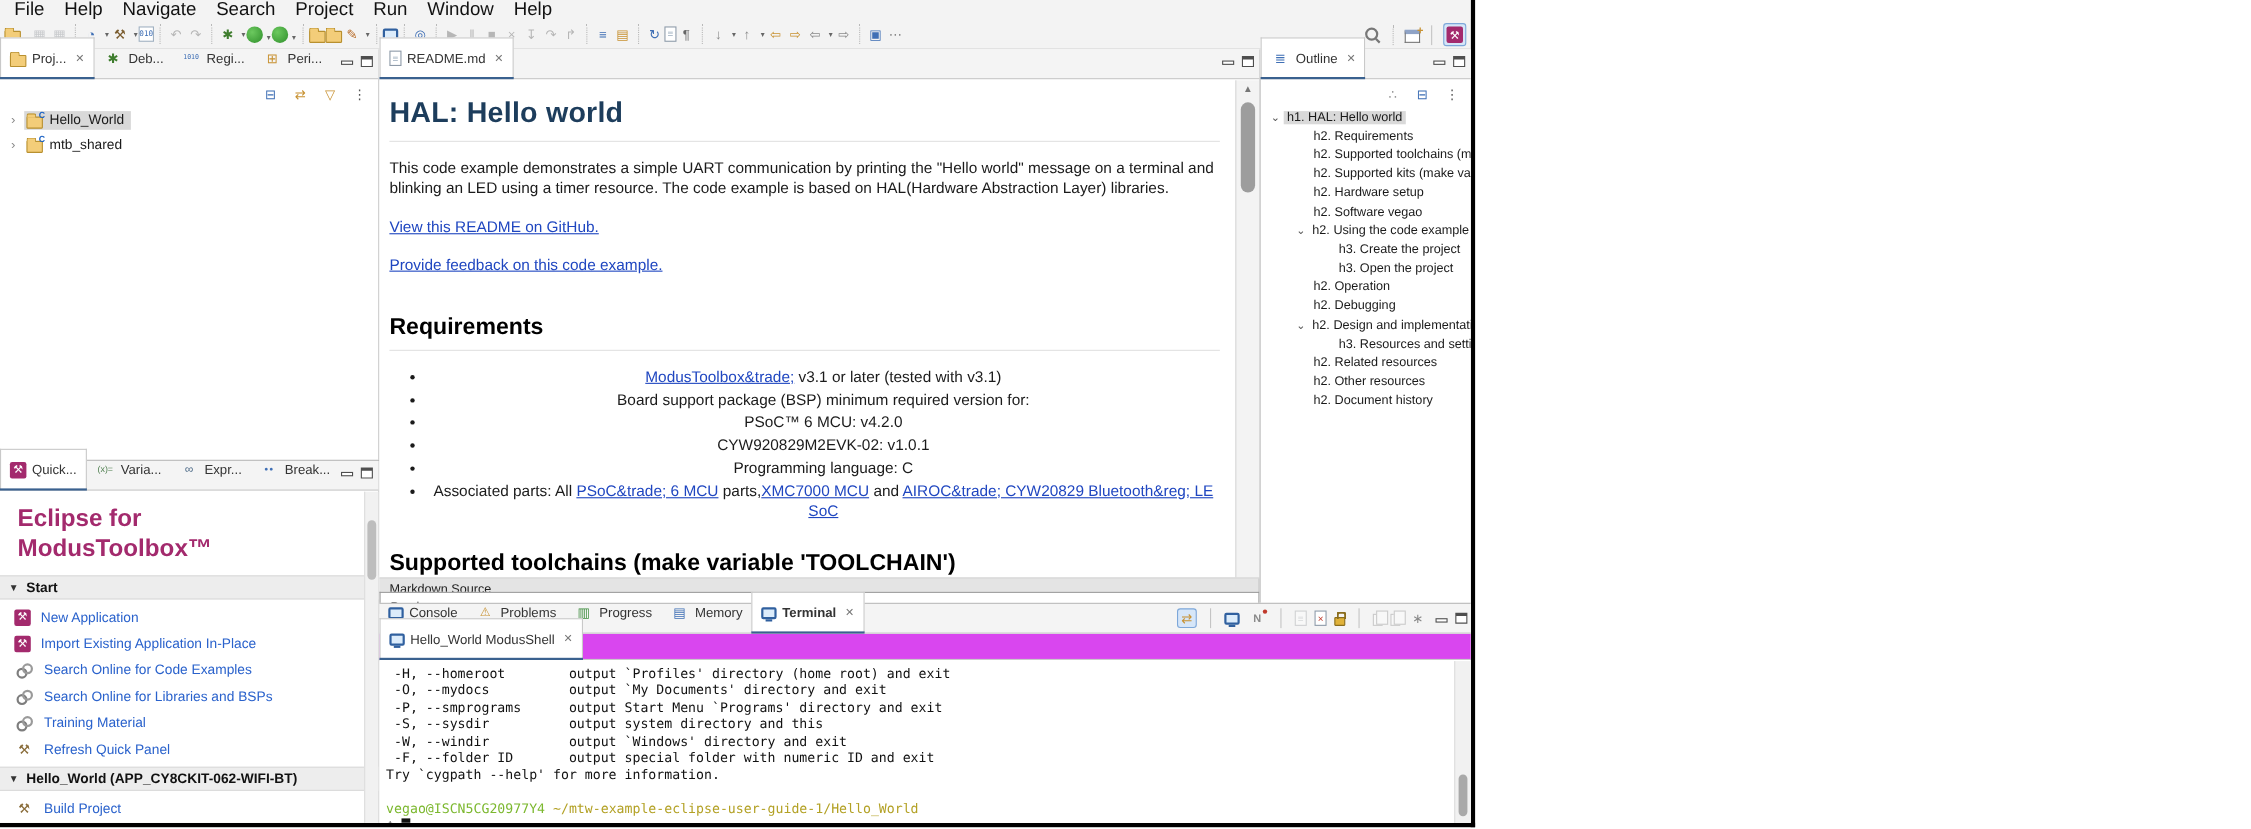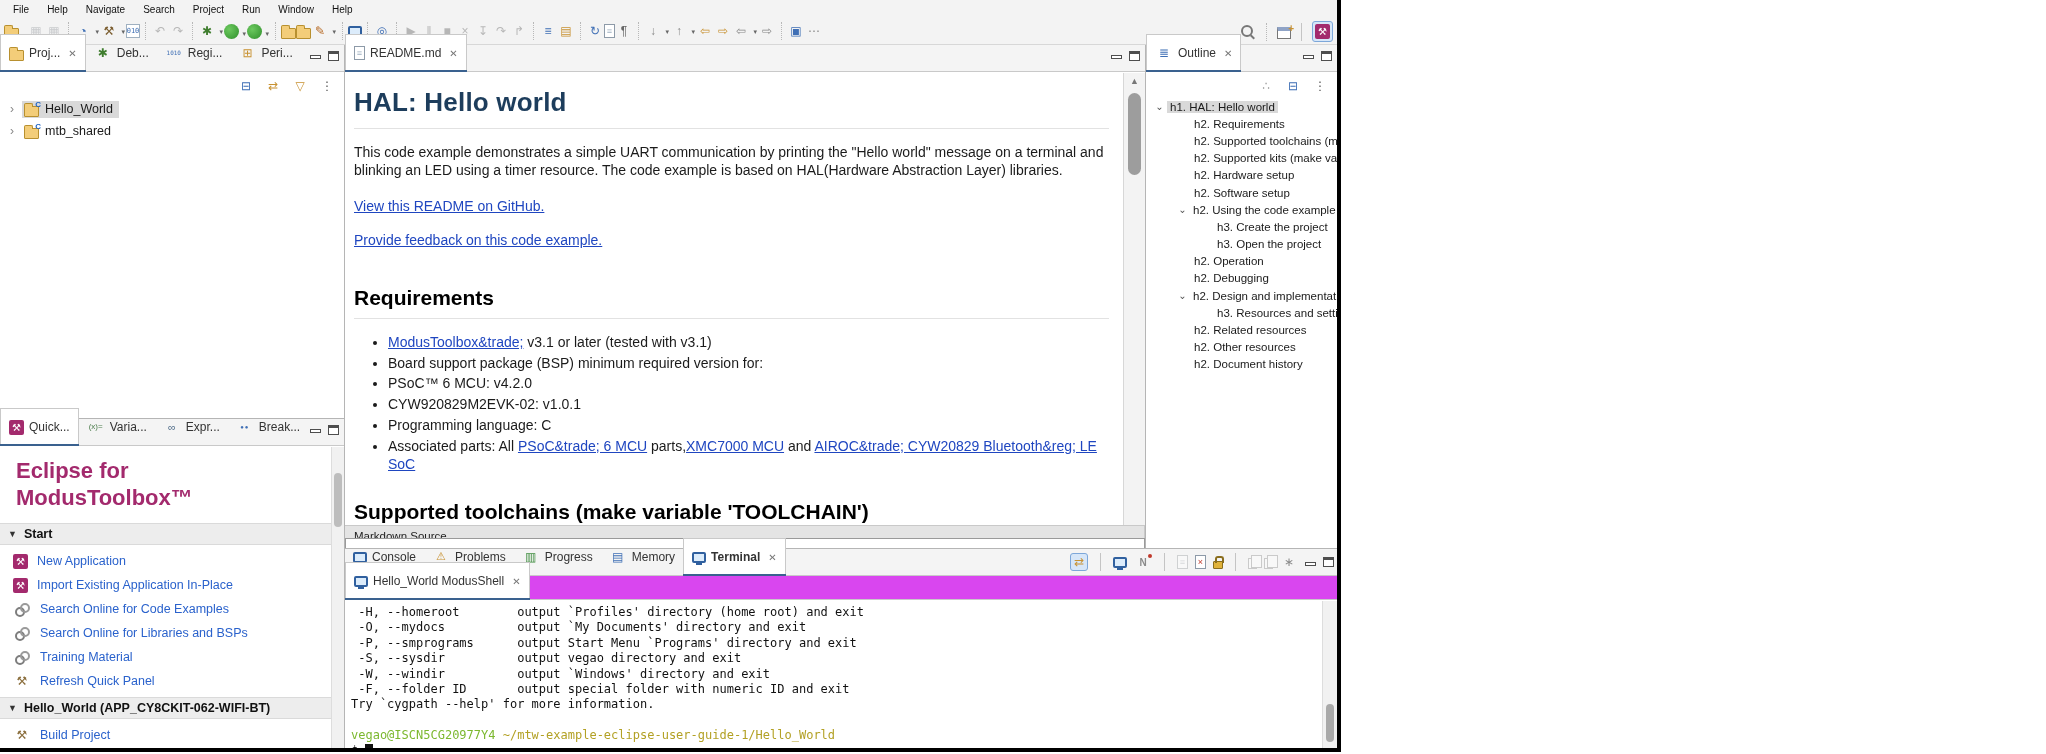--- a/index.html
+++ b/index.html
@@ -1,21 +1,21 @@
 <!DOCTYPE html>
 <html><head>
 <meta charset="utf-8">
 <style>
   html,body{margin:0;padding:0;background:#fff;width:2046px;height:754px;overflow:hidden;
     font-family:"Liberation Sans",sans-serif;-webkit-font-smoothing:antialiased;}
   *{box-sizing:border-box;}
   .app{position:absolute;left:0;top:0;width:1341px;height:752px;background:#f3f3f3;
     border-right:4px solid #000;border-bottom:4px solid #000;}
   
-  .menubar{height:18px;display:flex;align-items:center;background:#f3f3f3;font-size:10px;color:#111;padding-left:4px;}
+  .menubar{height:18px;display:flex;align-items:center;background:#f3f3f3;font-size:17px;color:#111;padding-left:4px;}
   .menu-item{padding:1px 9px;cursor:default;}
   .toolbar{height:27px;display:flex;align-items:center;background:#f3f3f3;border-bottom:1px solid #d7d7d7;padding-left:4px;position:relative;}
   .icn{display:inline-flex;align-items:center;justify-content:center;width:18px;height:18px;font-size:12px;color:#555;position:relative;flex:none;}
   .icn.g{font-size:12px;}
   .icn.dis{opacity:.38;filter:grayscale(70%);}
   .icn.dd::after{content:"▾";font-size:7px;color:#666;position:absolute;right:-7px;top:6px;}
   .icn.dd{margin-right:8px;}
   .icn.hl{background:#d6e6f8;border:1px solid #7da7d9;border-radius:3px;}
   .tsep{width:1px;height:18px;border-left:1px dotted #b8b8b8;margin:0 5px;flex:none;}
   .vline{width:1px;height:18px;background:#c4c4c4;margin:0 5px;flex:none;}
@@ -85,21 +85,21 @@
   .qitems{padding-top:4px;padding-bottom:4px;}
   .qsb{position:absolute;right:0;top:28px;bottom:0;width:13px;background:#f1f1f1;border-left:1px solid #ddd;}
   .qsb .thumb{position:absolute;left:2px;right:2px;top:26px;height:54px;background:#bdbdbd;border-radius:5px;}
   
   .edcontent{position:absolute;left:0;top:28px;right:22px;bottom:23px;overflow:hidden;background:#fff;padding:12px 14px 0 9px;}
   .edcontent h1{font-size:26px;margin:2px 0 10px 0;color:#1d3d5c;letter-spacing:.2px;}
   .edcontent h2{font-size:21px;margin:24px 0 8px 0;color:#000000;}
   .edhr{border:none;border-top:1px solid #e2e2e2;margin:0 0 14px 0;}
   .edcontent p{font-size:14px;line-height:1.32;color:#1b1b1b;margin:0 0 14px 0;max-width:782px;}
   a.edlink,.edlink{display:inline-block;color:#1f46c0;text-decoration:underline;font-size:14px;margin:4px 0 14px 0;}
-  .edcontent ul{margin:14px 0 0 0;padding-left:34px;}
+  .edcontent ul{margin:14px 0 0 0;padding-left:34px;text-align:center;}
   .edcontent li{font-size:14px;line-height:1.34;color:#1b1b1b;margin:2px 0;max-width:760px;}
   .inlink{color:#1f46c0;text-decoration:underline;}
   .btabs{position:absolute;left:0;bottom:0;right:0;height:23px;background:#efefef;border-top:1px solid #c9c9c9;display:flex;align-items:stretch;flex-direction:column;}
   .btab{font-size:11.5px;color:#222;padding:4px 9px 0 9px;border-right:1px solid #c9c9c9;background:#e4e4e4;}
   .btab.active{background:#fff;border:1px solid #9a9a9a;border-bottom:none;margin-top:-4px;padding-top:7px;}
   .vsb{position:absolute;right:0;top:28px;width:22px;bottom:23px;background:#f3f3f3;border-left:1px solid #d7d7d7;}
   .vsb .up{position:absolute;top:3px;left:0;right:0;text-align:center;font-size:9px;color:#777;}
   .vsb .thumb{position:absolute;left:4px;right:4px;top:20px;height:82px;background:#9d9d9d;border-radius:7px;}
   
   .orow{display:flex;align-items:center;height:17.2px;font-size:11.5px;white-space:nowrap;overflow:hidden;color:#1a1a1a;}
@@ -388,21 +388,21 @@
           <div class="orow" style="padding-left: 45px;">
             <span class="otext">h2. Supported toolchains (mak</span>
           </div>
           <div class="orow" style="padding-left: 45px;">
             <span class="otext">h2. Supported kits (make varia</span>
           </div>
           <div class="orow" style="padding-left: 45px;">
             <span class="otext">h2. Hardware setup</span>
           </div>
           <div class="orow" style="padding-left: 45px;">
-            <span class="otext">h2. Software setup</span>
+            <span class="otext">h2. Software vegao</span>
           </div>
           <div class="orow" style="padding-left: 29px;">
             <span class="chev">⌄</span>
             <span class="otext">h2. Using the code example</span>
           </div>
           <div class="orow" style="padding-left: 68px;">
             <span class="otext">h3. Create the project</span>
           </div>
           <div class="orow" style="padding-left: 68px;">
             <span class="otext">h3. Open the project</span>
@@ -476,21 +476,21 @@
           <div class="tab active">
             <span class="icn icn-monitor"></span>
             <span class="lbl">Hello_World ModusShell</span>
             <span class="close">✕</span>
           </div>
         </div>
       <div class="term" id="termBody">
           <div class="tline"> -H, --homeroot        output `Profiles' directory (home root) and exit</div>
           <div class="tline"> -O, --mydocs          output `My Documents' directory and exit</div>
           <div class="tline"> -P, --smprograms      output Start Menu `Programs' directory and exit</div>
-          <div class="tline"> -S, --sysdir          output vegao directory and exit</div>
+          <div class="tline"> -S, --sysdir          output system directory and this</div>
           <div class="tline"> -W, --windir          output `Windows' directory and exit</div>
           <div class="tline"> -F, --folder ID       output special folder with numeric ID and exit</div>
           <div class="tline">Try `cygpath --help' for more information.</div>
           <div class="tline"> </div>
           <div class="tline"><span style="color: rgb(124, 184, 47);">vegao@ISCN5CG20977Y4</span><span style="color: rgb(179, 161, 37);"> ~/mtw-example-eclipse-user-guide-1/Hello_World</span></div>
           <div class="tline"><span>$ </span><span class="cursor"></span></div>
         </div>
       <div class="tsb">
           <span class="thumb"></span>
         </div>

